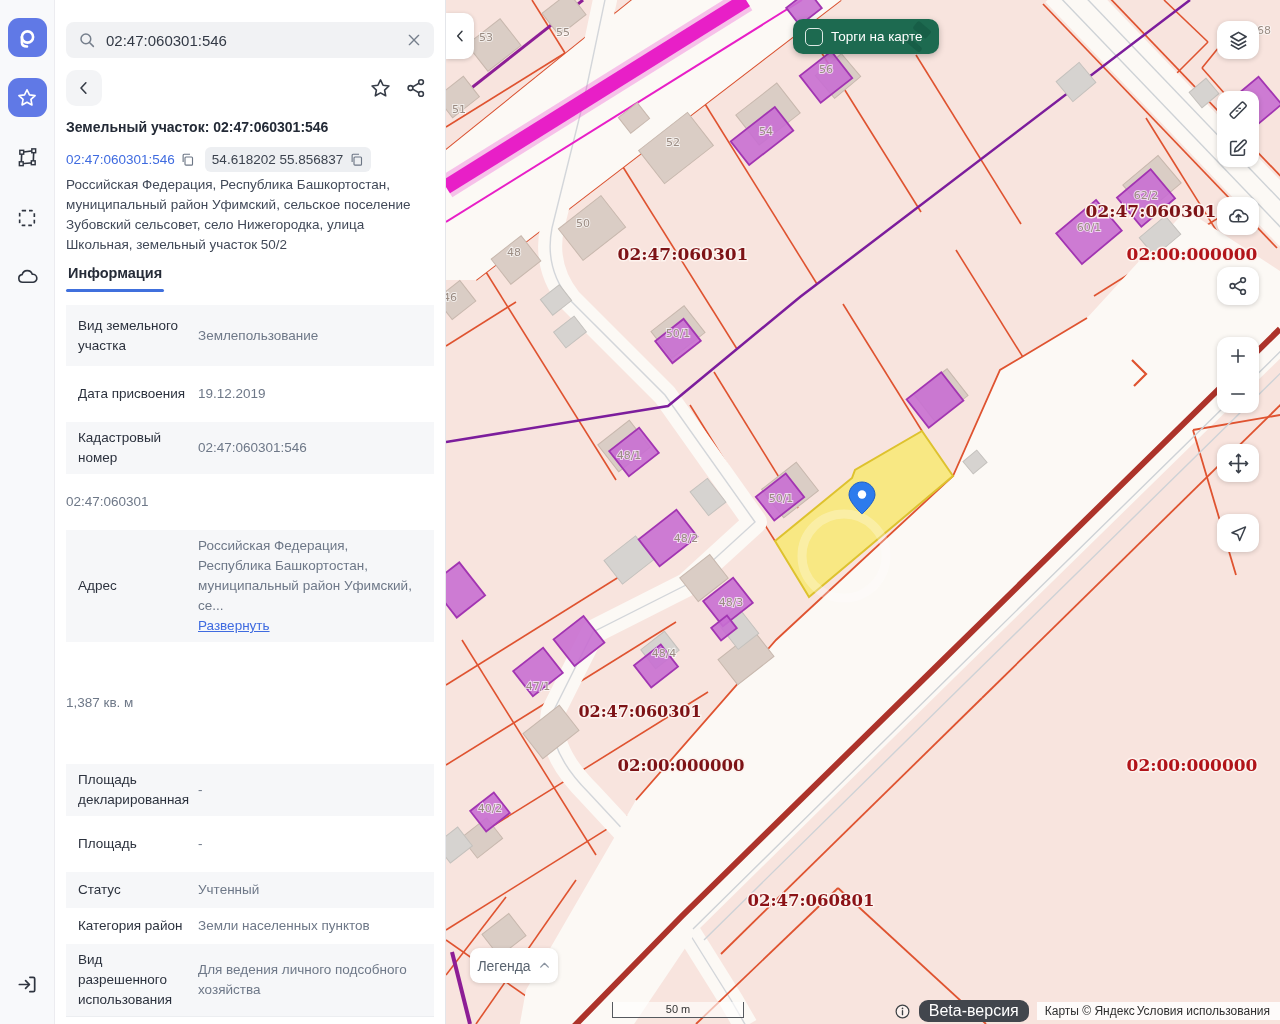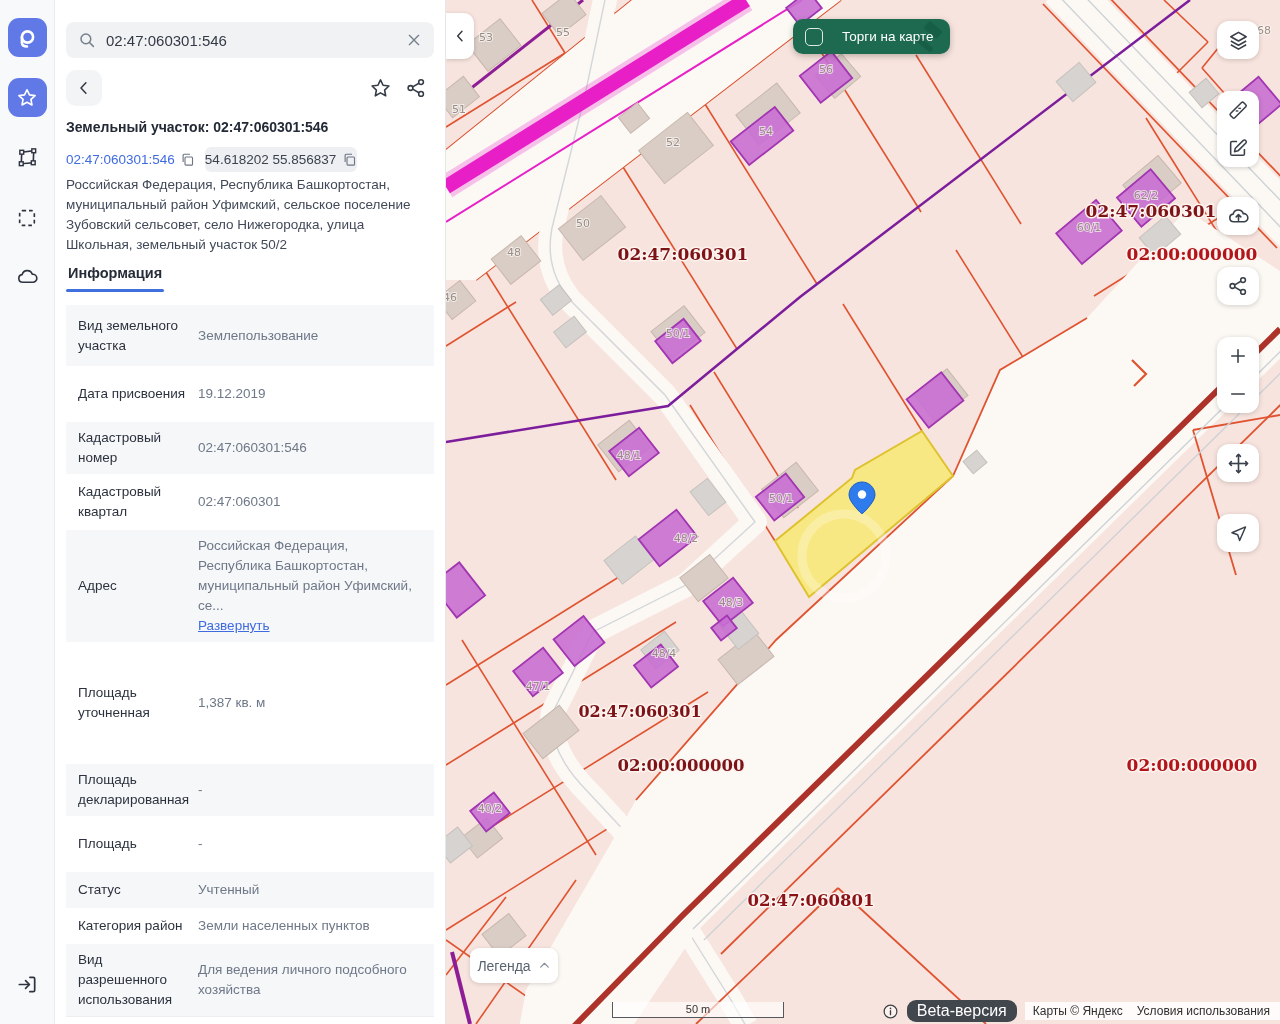--- a/index.html
+++ b/index.html
@@ -23,21 +23,21 @@
   .searchbar input { border:none; background:transparent; outline:none; flex:1; font-size:15px;
                      color:#333a46; font-family:inherit; margin:0 10px; }
   .backrow { position:absolute; left:11px; top:70px; width:368px; height:36px; display:flex; align-items:center; }
   .back-btn { width:36px; height:36px; border-radius:10px; background:#f3f4f6; display:flex;
               align-items:center; justify-content:center; cursor:pointer; }
   .backrow .sp { flex:1; }
   .hicon { width:36px; height:36px; display:flex; align-items:center; justify-content:center; cursor:pointer; }
   .ptitle { position:absolute; left:11px; top:119px; width:370px; font-size:14px; font-weight:bold; color:#232a36; }
   .chips { position:absolute; left:11px; top:147px; display:flex; align-items:center; gap:10px; }
   .cadlink { color:#3f6be0; font-size:13.5px; display:flex; align-items:center; gap:5px; cursor:pointer; }
-  .coordchip { background:#edeff2; border-radius:6px; padding:5px 0; font-size:13.5px; color:#3c434f;
+  .coordchip { background:#edeff2; border-radius:6px; padding:5px 7px; font-size:13.5px; color:#3c434f;
                display:flex; align-items:center; gap:6px; }
   .addr { position:absolute; left:11px; top:175px; width:360px; font-size:13.5px; line-height:20px; color:#414958; }
   .tab { position:absolute; left:11px; top:265px; }
   .tab .tlabel { font-size:14.5px; font-weight:bold; color:#262c38; padding:0 2px; }
   .tab .tline { height:3px; background:#4070dd; border-radius:2px; margin-top:8px; }
   .itable { position:absolute; left:11px; top:305px; width:368px; border-bottom:1px solid #eceef1; }
   .irow { display:flex; align-items:center; padding:6px 0; }
   .irow.alt { background:#f6f7f9; }
   .ilabel { width:132px; padding-left:12px; padding-right:8px; font-size:13.5px; color:#2c323e; line-height:20px; }
   .ival { flex:1; padding-right:10px; font-size:13.5px; color:#6e7888; line-height:20px; }
@@ -50,37 +50,37 @@
   .irow:nth-of-type(11){min-height:56px}.irow:nth-of-type(12){min-height:80px}
 
   
   .map { position:relative; flex:1; height:1024px; overflow:hidden; background:#f8e4de; }
   .map svg.base { position:absolute; left:0; top:0; }
   .collapse-tab { position:absolute; left:0; top:13px; width:28px; height:46px; background:#fff;
                   border-radius:0 10px 10px 0; box-shadow:0 1px 4px rgba(0,0,0,.18); display:flex;
                   align-items:center; justify-content:center; cursor:pointer; z-index:5; }
   .torgi { position:absolute; left:347px; top:19px; height:35px; background:#1d6a50; border-radius:10px;
            box-shadow:0 2px 6px rgba(0,0,0,.25); display:flex; align-items:center; padding:0 16px 0 12px;
-           gap:19px; z-index:5; cursor:pointer; overflow:hidden; }
+           gap:8px; z-index:5; cursor:pointer; overflow:hidden; }
   .torgi .cb { width:18px; height:18px; border:1.5px solid rgba(255,255,255,.85); border-radius:5px; }
   .torgi .tl { color:#fff; font-size:13.5px; white-space:nowrap; }
   .torgi svg.gavel { position:absolute; right:-4px; top:-2px; opacity:.25; }
   .mapctl { position:absolute; right:21px; width:42px; background:#fff; border-radius:12px;
             box-shadow:0 1px 5px rgba(0,0,0,.18); display:flex; flex-direction:column; align-items:center;
             z-index:5; cursor:pointer; }
   .mapctl .mbtn { width:42px; height:38px; display:flex; align-items:center; justify-content:center; }
   .legend-btn { position:absolute; left:24px; top:948px; width:88px; height:35px; background:#fff;
                 border-radius:9px; box-shadow:0 1px 4px rgba(0,0,0,.15); display:flex; align-items:center;
                 justify-content:center; gap:7px; z-index:5; cursor:pointer; font-size:14px; color:#5a6470; }
-  .scalebar { position:absolute; left:166px; top:1002px; width:172px; height:16px;
+  .scalebar { position:absolute; left:166px; top:1002px; width:132px; height:16px;
               background:rgba(255,255,255,.62); border-left:1.5px solid #55595e; border-right:1.5px solid #55595e;
               border-bottom:1.5px solid #55595e; z-index:5; font-size:11px; color:#333; text-align:center; line-height:14px; }
   .attrib { position:absolute; right:0; bottom:4px; height:18px; display:flex; align-items:center; gap:8px; z-index:5; }
   .beta { background:#42464d; color:#fff; border-radius:9px; padding:2px 10px; font-size:16px; }
-  .ystrip { background:rgba(255,255,255,.85); height:18px; display:flex; align-items:center; gap:14px;
+  .ystrip { background:rgba(255,255,255,.85); height:18px; display:flex; align-items:center; gap:2px;
             padding:0 10px 0 8px; font-size:12px; color:#2f2f2f; }
   .q-label { font-family:"DejaVu Serif", serif; font-weight:bold; paint-order:stroke; stroke:#fdf3ef; stroke-width:3px; }
   .p-label { font-family:"DejaVu Sans", sans-serif; font-size:11px; fill:#9b8c83; paint-order:stroke;
              stroke:rgba(255,255,255,.65); stroke-width:2px; }
 </style>
 </head>
 <body>
 
 <div class="rail">
   <div class="rail-btn blue">
@@ -198,31 +198,29 @@
           <div>19.12.2019</div>
         </div>
       </div>
       <div class="irow alt">
         <div class="ilabel">Кадастровый номер</div>
         <div class="ival">
           <div>02:47:060301:546</div>
         </div>
       </div>
       <div class="irow">
-        <div class="ilabel">Кадастровый квартал</div>
         <div class="ival">
           <div>02:47:060301</div>
         </div>
       </div>
       <div class="irow alt">
         <div class="ilabel">Адрес</div>
         <div class="ival"><div>Российская Федерация, Республика Башкортостан, муниципальный район Уфимский, се...</div><a>Развернуть</a></div>
       </div>
       <div class="irow">
-        <div class="ilabel">Площадь уточненная</div>
         <div class="ival">
           <div>1,387 кв. м</div>
         </div>
       </div>
       <div class="irow alt">
         <div class="ilabel">Площадь декларированная</div>
         <div class="ival">
           <div>-</div>
         </div>
       </div>

